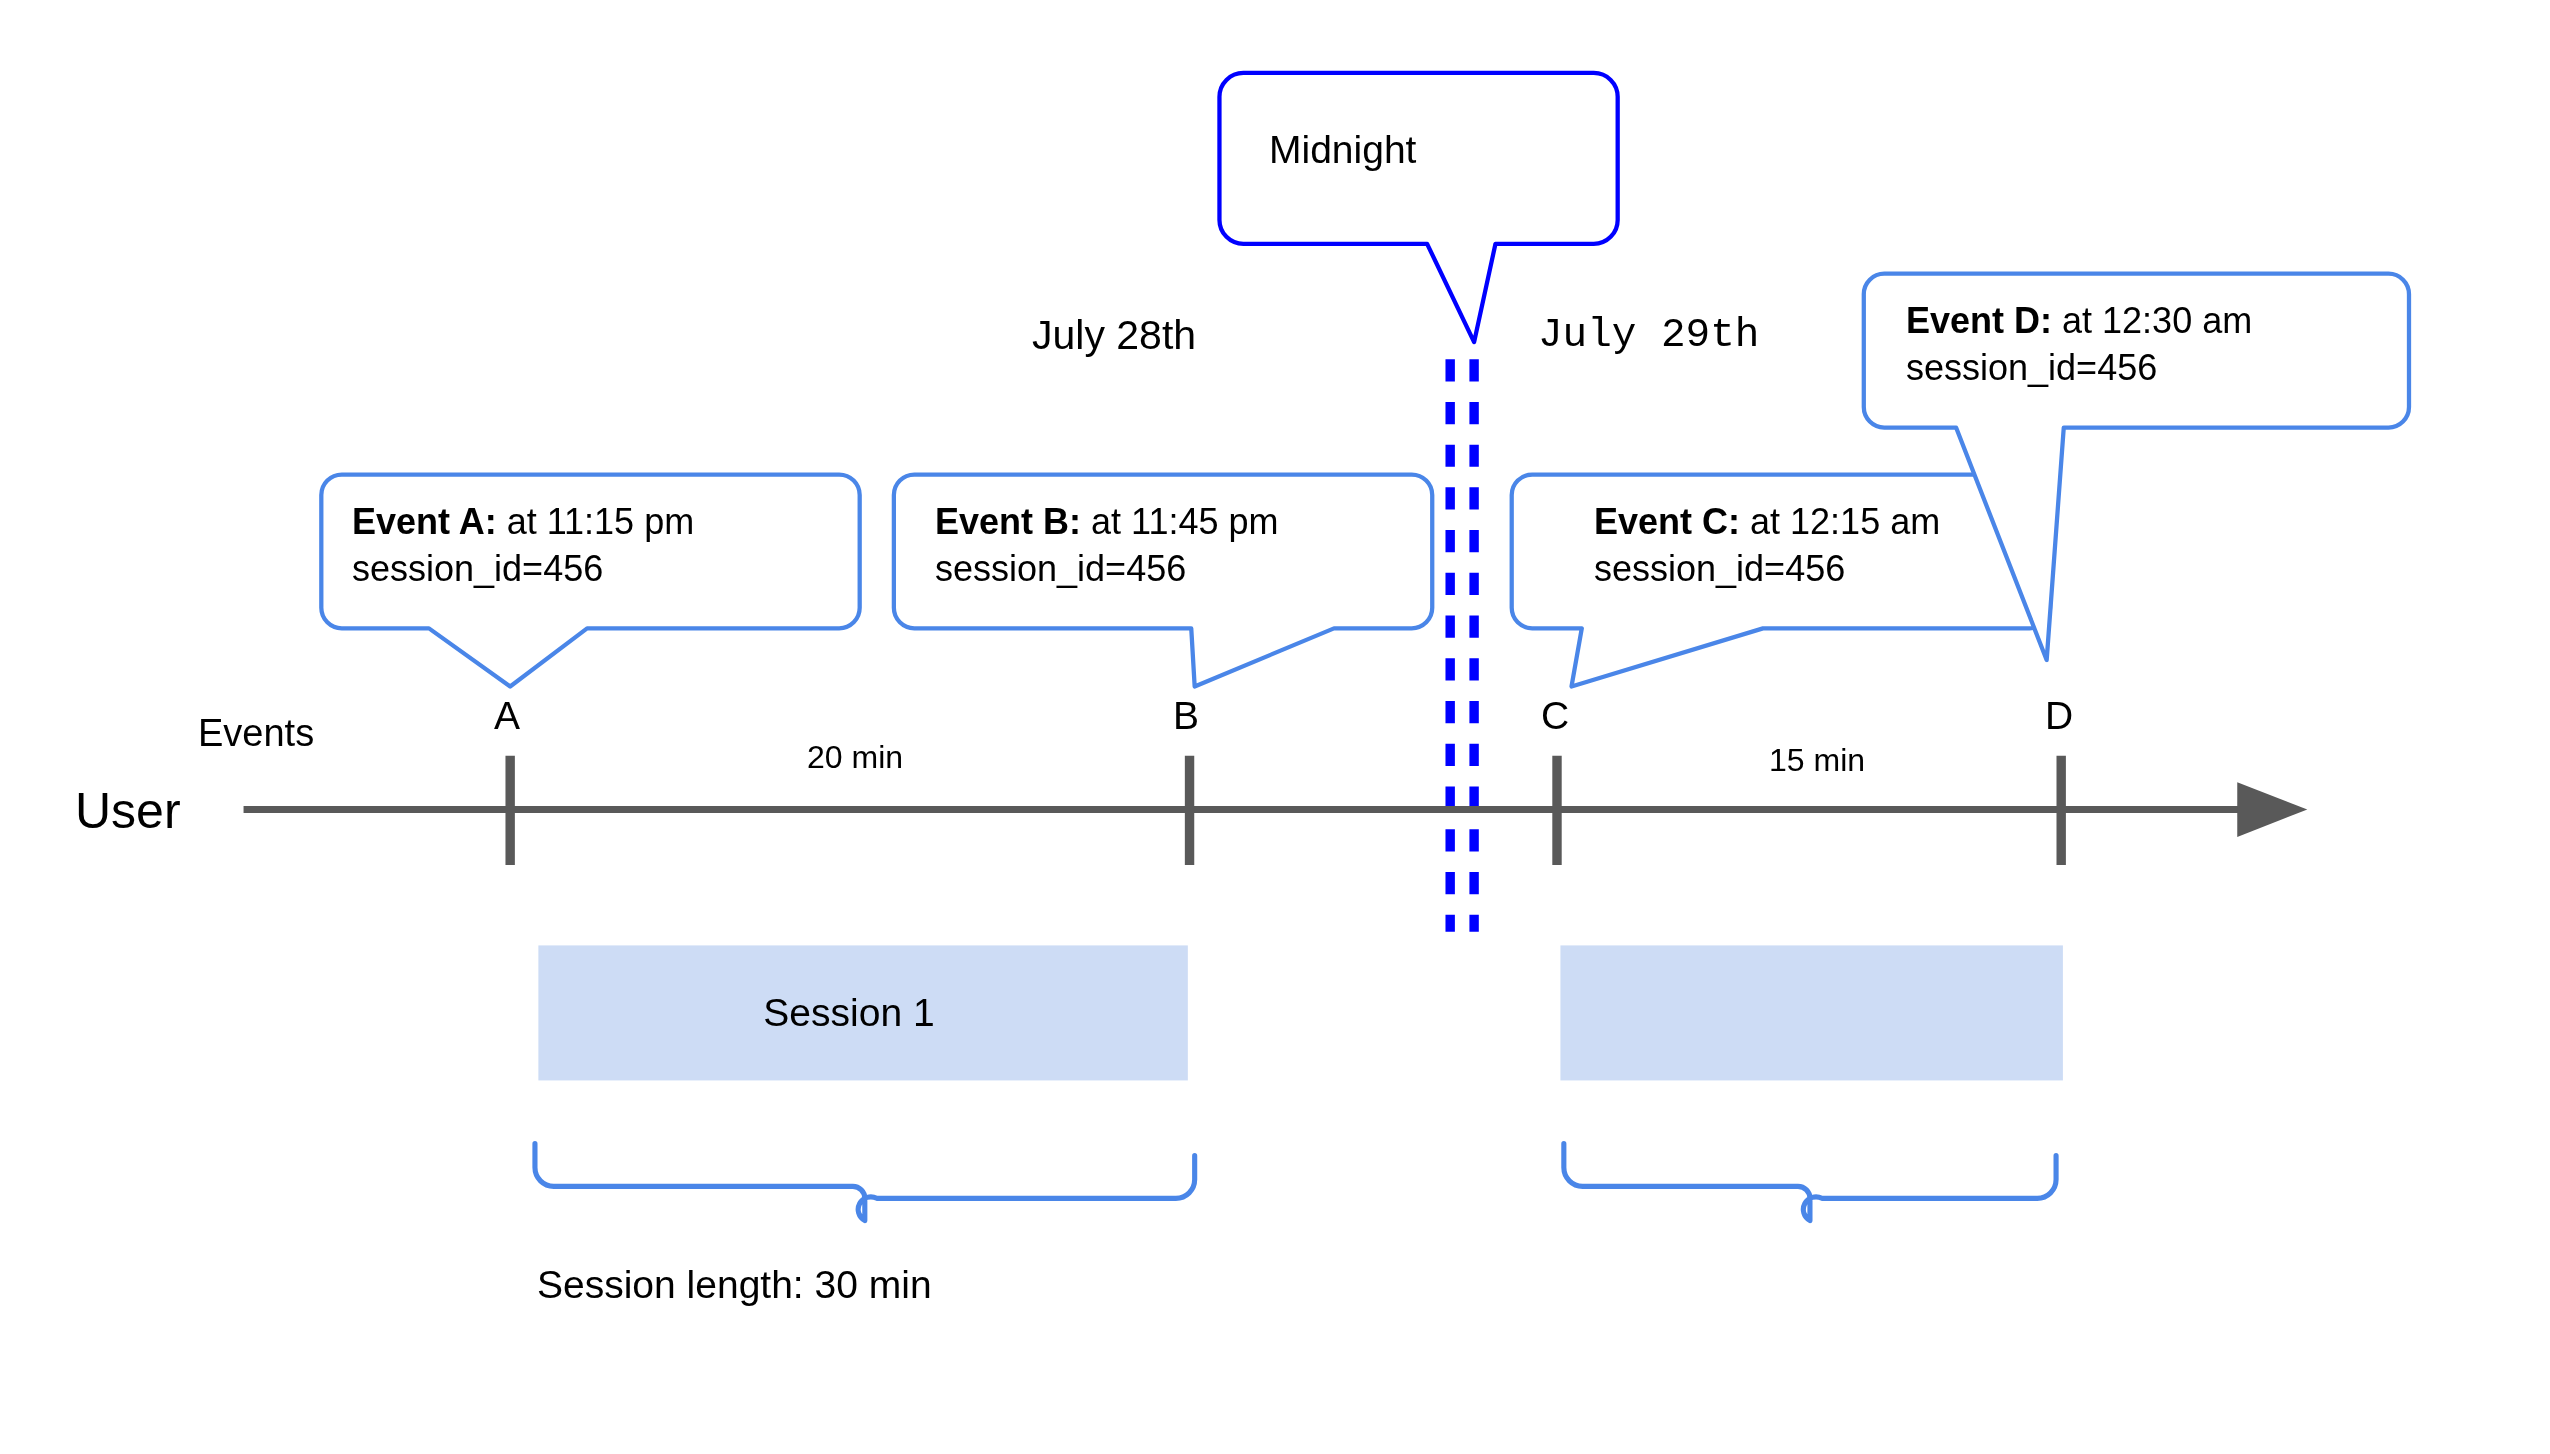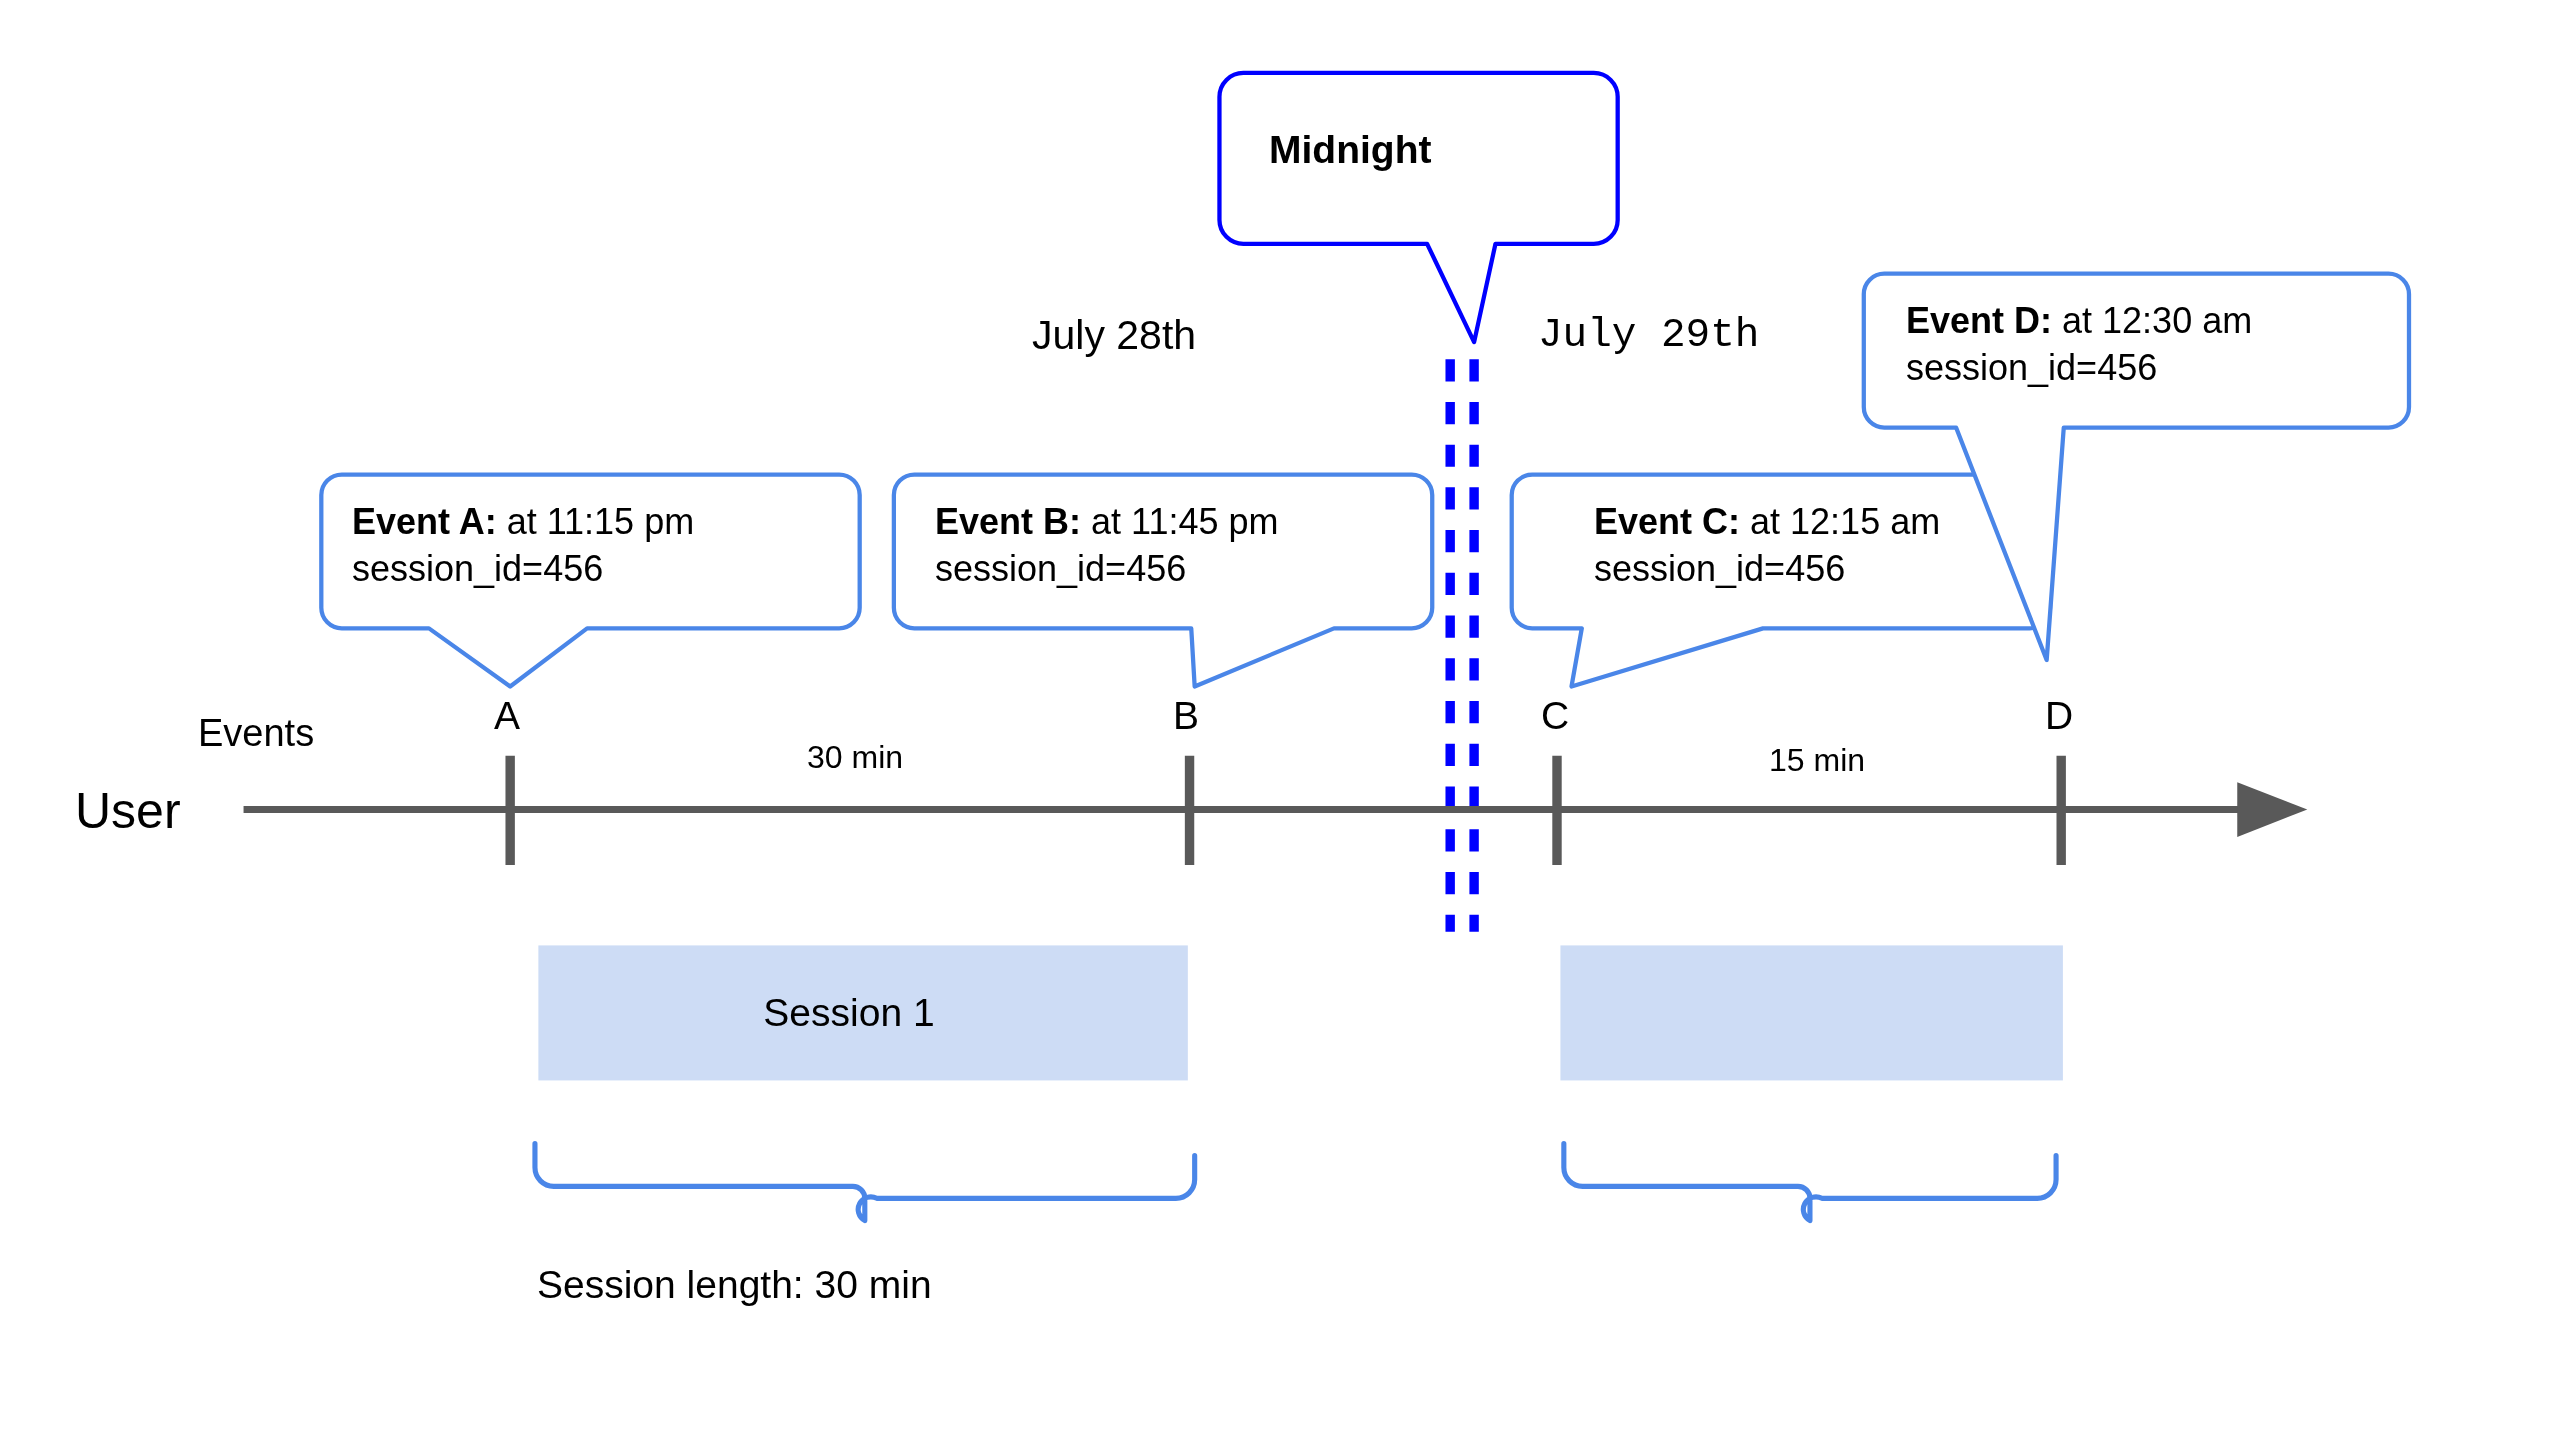--- a/index.html
+++ b/index.html
@@ -63,21 +63,21 @@
     <g>
       <path d="M626,1338 v28 a22,22 0 0 0 22,22 h350 a14,14 0 0 1 14,14 v26 a14,14 0 0 1 14,-26 h350 a22,22 0 0 0 22,-22 v-28" fill="none" stroke="#4a86e8" stroke-width="6" stroke-linecap="round" stroke-linejoin="round"></path>
     </g>
 
     <g>
       <path d="M1830,1338 v28 a22,22 0 0 0 22,22 h252 a14,14 0 0 1 14,14 v26 a14,14 0 0 1 14,-26 h252 a22,22 0 0 0 22,-22 v-28" fill="none" stroke="#4a86e8" stroke-width="6" stroke-linecap="round" stroke-linejoin="round"></path>
     </g>
 
   </svg>
 
-  <div class="txt bold" style="left:1269px;top:128px;font-size:39px;font-weight:bold;">Midnight</div>
+  <div class="txt bold" style="left:1269px;top:128px;font-size:39px;font-weight:normal;">Midnight</div>
 
   <div class="txt" style="left:1032px;top:312px;font-size:41px;">July 28th</div>
   <div class="txt" style="left:1538px;top:312px;font-size:41px;font-family:Liberation Mono, monospace;">July 29th</div>
 
   <div class="callout-text" style="left:352px;top:499px;font-size:36px;width:487px;">
     <span class="bold">Event A:</span><span> at 11:15 pm</span><br>
     <span>session_id=456</span>
   </div>
 
   <div class="callout-text" style="left:935px;top:499px;font-size:36px;width:487px;">
@@ -96,21 +96,21 @@
   </div>
 
   <div class="txt" style="left:198px;top:692px;font-size:38px;margin-top:20px;">Events</div>
   <div class="txt" style="left:75px;top:782px;font-size:50px;">User</div>
 
   <div class="txt" style="left:494px;top:694px;font-size:39px;">A</div>
   <div class="txt" style="left:1173px;top:694px;font-size:39px;">B</div>
   <div class="txt" style="left:1541px;top:694px;font-size:39px;">C</div>
   <div class="txt" style="left:2045px;top:694px;font-size:39px;">D</div>
 
-  <div class="txt" style="left:807px;top:739px;font-size:32px;">30 min</div>
+  <div class="txt" style="left:807px;top:739px;font-size:32px;">20 min</div>
   <div class="txt" style="left:1769px;top:742px;font-size:32px;">15 min</div>
 
   <div class="sess-label" style="left:538px;top:945px;width:622px;height:135px;font-size:39px;">Session 1</div>
 
   <div class="txt" style="left:537px;top:1263px;font-size:39px;">Session length: 30 min</div>
 
 </div>
 
 
 </body></html>

